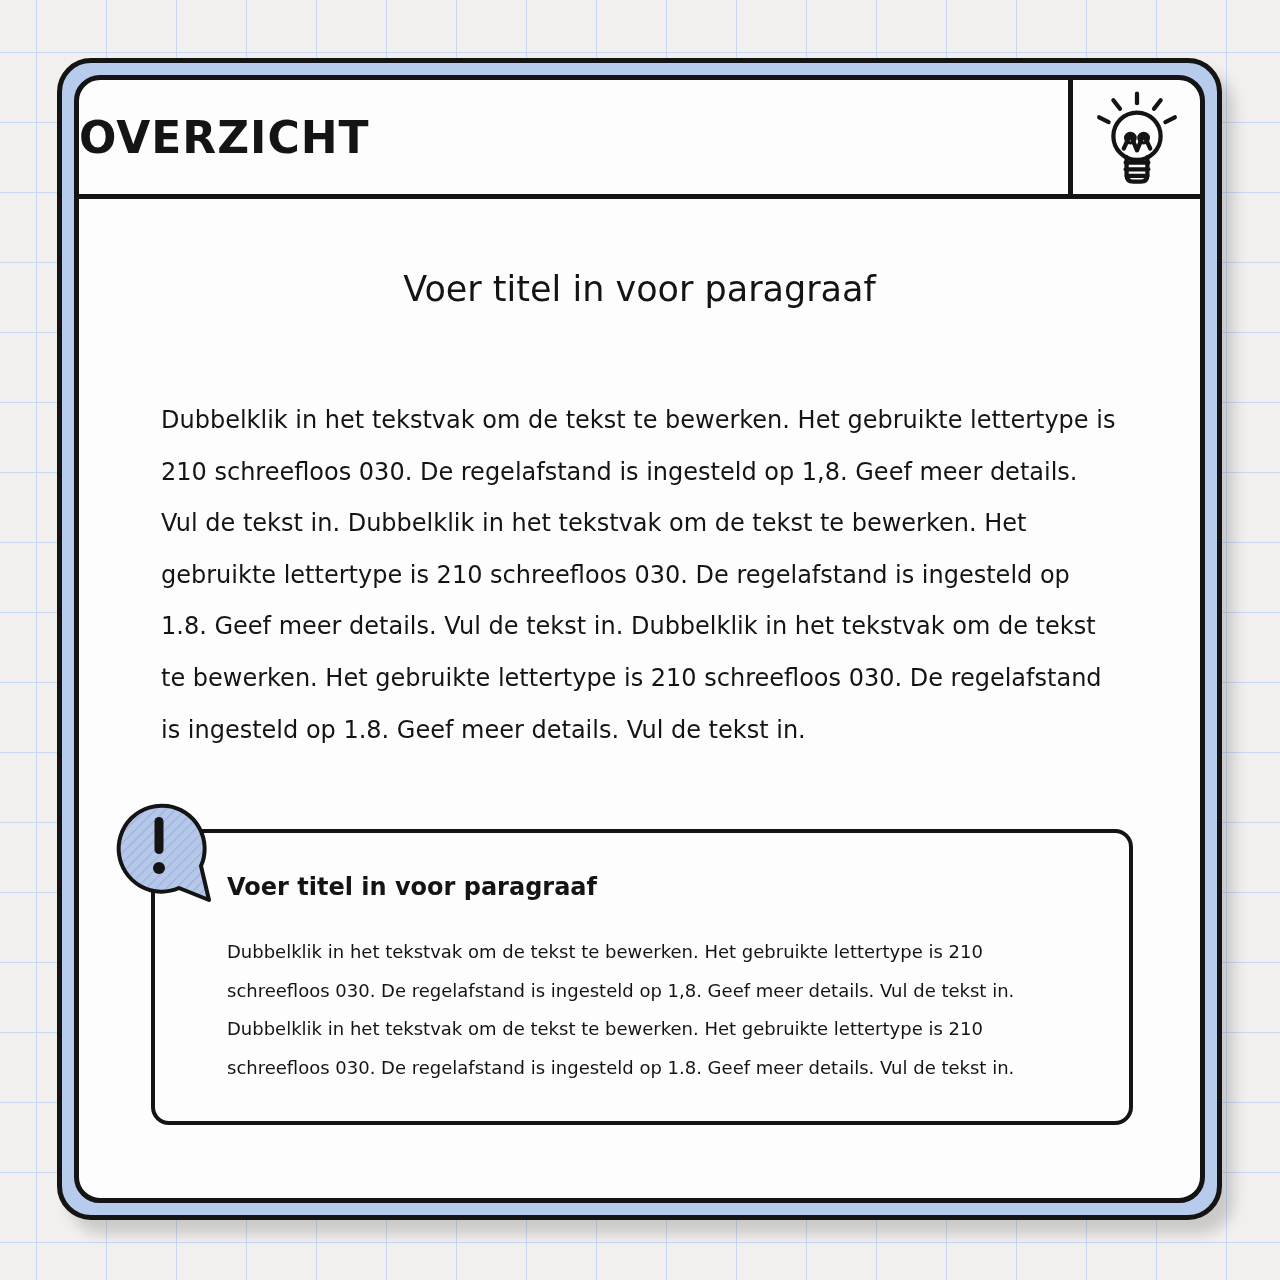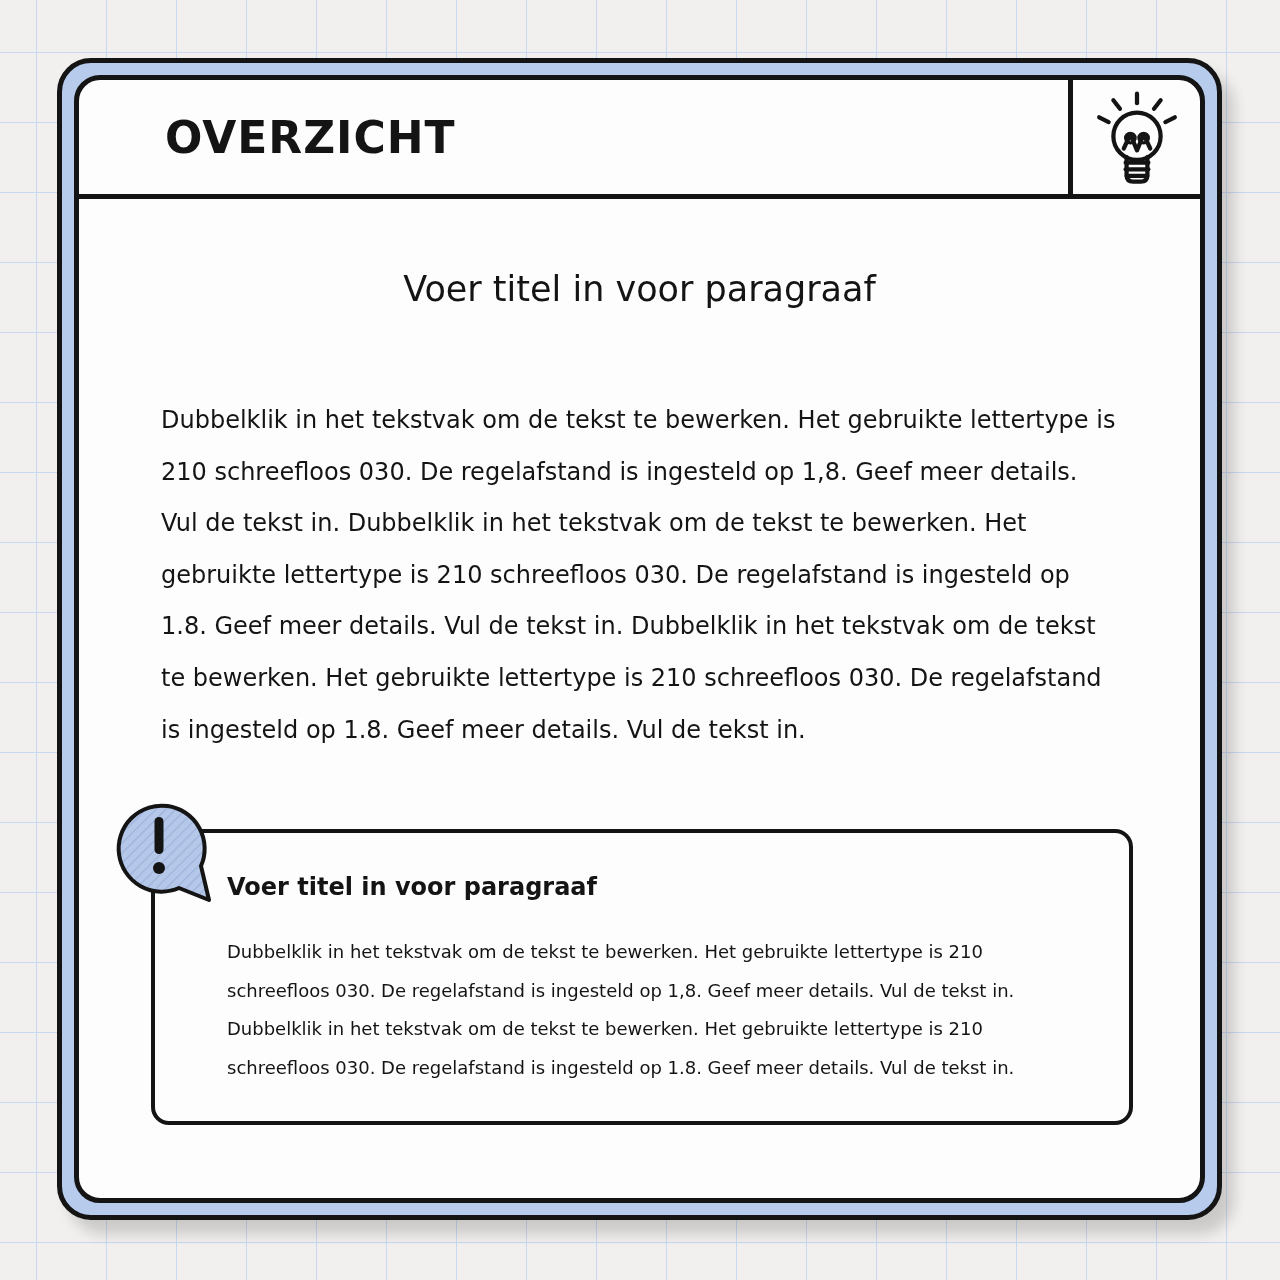--- a/index.html
+++ b/index.html
@@ -30,21 +30,20 @@
     border-radius:26px;
     overflow:hidden;
     display:flex; flex-direction:column;
   }
   .header {
     position:relative; height:119px; flex:0 0 119px;
     border-bottom:5px solid var(--ink,#141414);
     display:flex; align-items:center;
   }
   .page-title {
-    padding-left:86px;
     font-size:44px; font-weight:700; letter-spacing:1px;text-align:right;
   }
   .bulb-box {
     position:absolute; right:0; top:0; height:119px; width:132px;
     border-left:5px solid var(--ink,#141414);
     display:flex; align-items:center; justify-content:center;
   }
   .content { position:relative; flex:1; }
   .section-title {
     position:absolute; left:0; right:0; top:70px;

